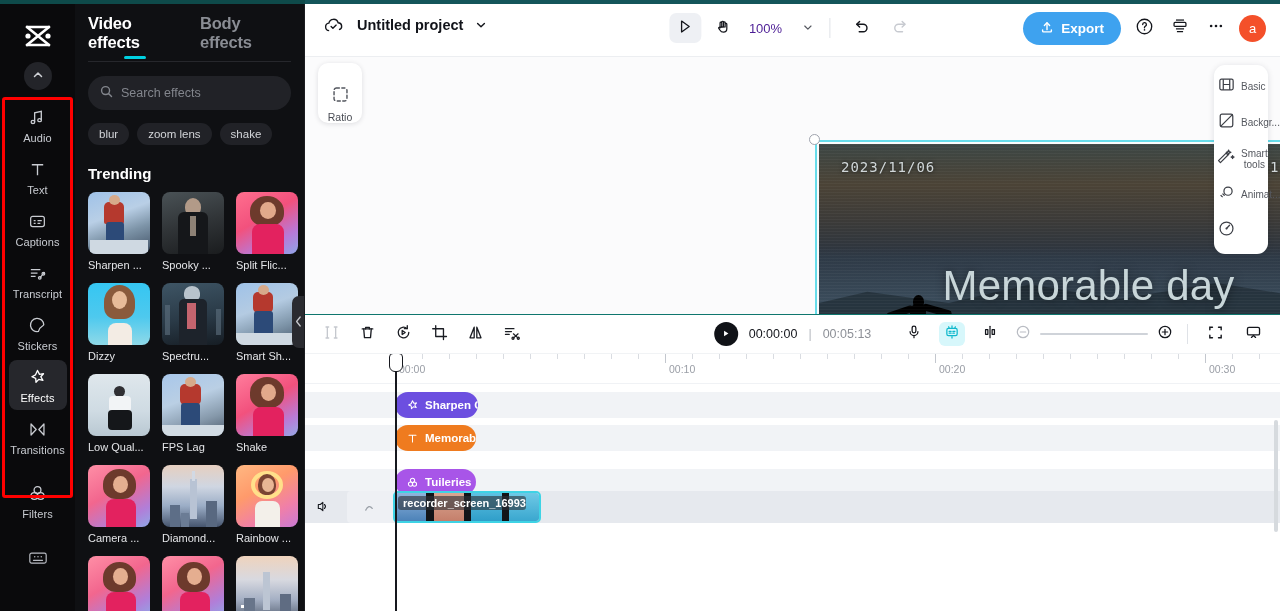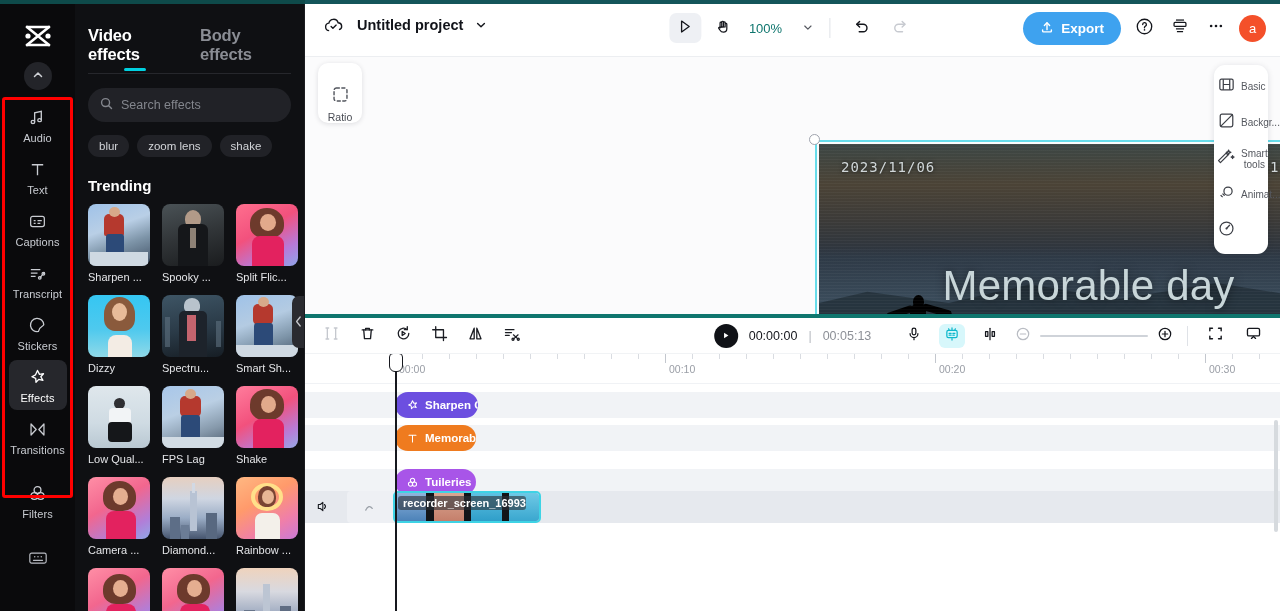--- a/index.html
+++ b/index.html
@@ -85,21 +85,21 @@
   .panel-tabs {
     display: flex; align-items: flex-end; gap: 18px;
     padding: 14px 13px 0 13px;
     position: relative;
   }
   .panel-tab {
     font-size: 16.5px; font-weight: bold; color: #8a8d94;
     padding-bottom: 9px; cursor: pointer; position: relative;
     letter-spacing: -.2px;
   }
-  .panel-tab.active { color: #ffffff; margin-top: 12px; }
+  .panel-tab.active { color: #ffffff; }
   .panel-tab.active::after {
     content: ""; position: absolute; left: 50%; transform: translateX(-50%);
     bottom: 2px; width: 22px; height: 3px; border-radius: 2px; background: #00d0e0;
   }
   .panel-divider { height:1px; background:#26272c; margin: 0 13px; }
   .search-box {
     margin: 14px 13px 0 13px; height: 34px; border-radius: 17px;
     background: #212227; display: flex; align-items: center; gap: 8px;
     padding: 0 12px;
   }
@@ -153,21 +153,21 @@
   .h-center {
     position: absolute; left: 50%; transform: translateX(-50%);
     display: flex; align-items: center; gap: 6px;
   }
   .tool-btn {
     width: 32px; height: 30px; border-radius: 7px;
     display: flex; align-items: center; justify-content: center;
     cursor: pointer; color:#14161c;
   }
   .tool-btn.sel { background: #eef0f4; }
-  .zoom-sel { display: flex; align-items: center; gap: 20px; font-size: 13px; color: #0f766e; cursor: pointer; margin-left: 4px; }
+  .zoom-sel { display: flex; align-items: center; gap: 20px; font-size: 13px; color: #4c1d95; cursor: pointer; margin-left: 4px; }
   .vdiv { width: 1px; height: 20px; background: #dfe2e7; margin: 0 10px; }
   .h-right { margin-left: auto; display: flex; align-items: center; gap: 10px; }
   .export-btn {
     display: flex; align-items: center; gap: 7px;
     background: #3ea2ef; color: #fff; font-size: 13.5px; font-weight: bold;
     height: 33px; padding: 0 17px; border-radius: 17px; cursor: pointer; border:0;
     font-family: inherit;
   }
   .icon-btn { width: 26px; height: 26px; display:flex; align-items:center; justify-content:center; cursor:pointer; color:#14161c; }
   .avatar {
@@ -256,21 +256,21 @@
     width: 54px; background: #ffffff; border-radius: 11px;
     box-shadow: 0 1px 6px rgba(20,25,40,.12);
     padding: 10px 0 12px; display: flex; flex-direction: column; align-items: center; gap: 13px;
     z-index: 10;
   }
   .rtool { width: 48px; display: flex; flex-direction: row; align-items: center; gap: 5px; cursor: pointer; }
   .rtool .lbl { font-size: 10px; color: #55585f; text-align: center; line-height: 11px; }
 
   
   .tl-toolbar {
-    height: 40px; border-top: 4px solid #0f766e; border-bottom: 1px solid #f1f3f5;
+    height: 40px; border-top: 1px solid #0f766e; border-bottom: 1px solid #f1f3f5;
     display: flex; align-items: center; padding: 0 14px 0 16px; position: relative; background:#fff;
   }
   .tlt-left { display: flex; align-items: center; gap: 16px; }
   .tlt-btn { width: 20px; height: 20px; display:flex; align-items:center; justify-content:center; cursor:pointer; color:#1b1d23; }
   .tlt-btn.dis { color:#c5c8ce; cursor:default; }
   .tlt-center {
     position: absolute; left: 50%; transform: translateX(-50%);
     display: flex; align-items: center; gap: 11px;
   }
   .play-btn {

